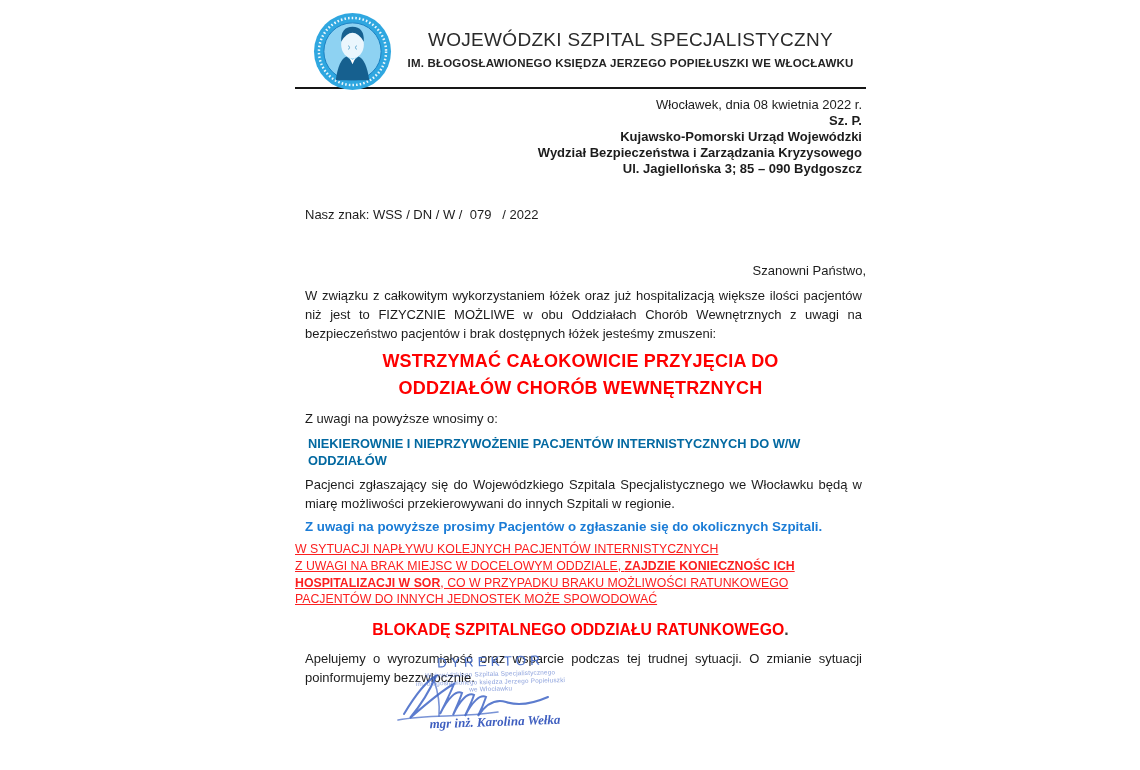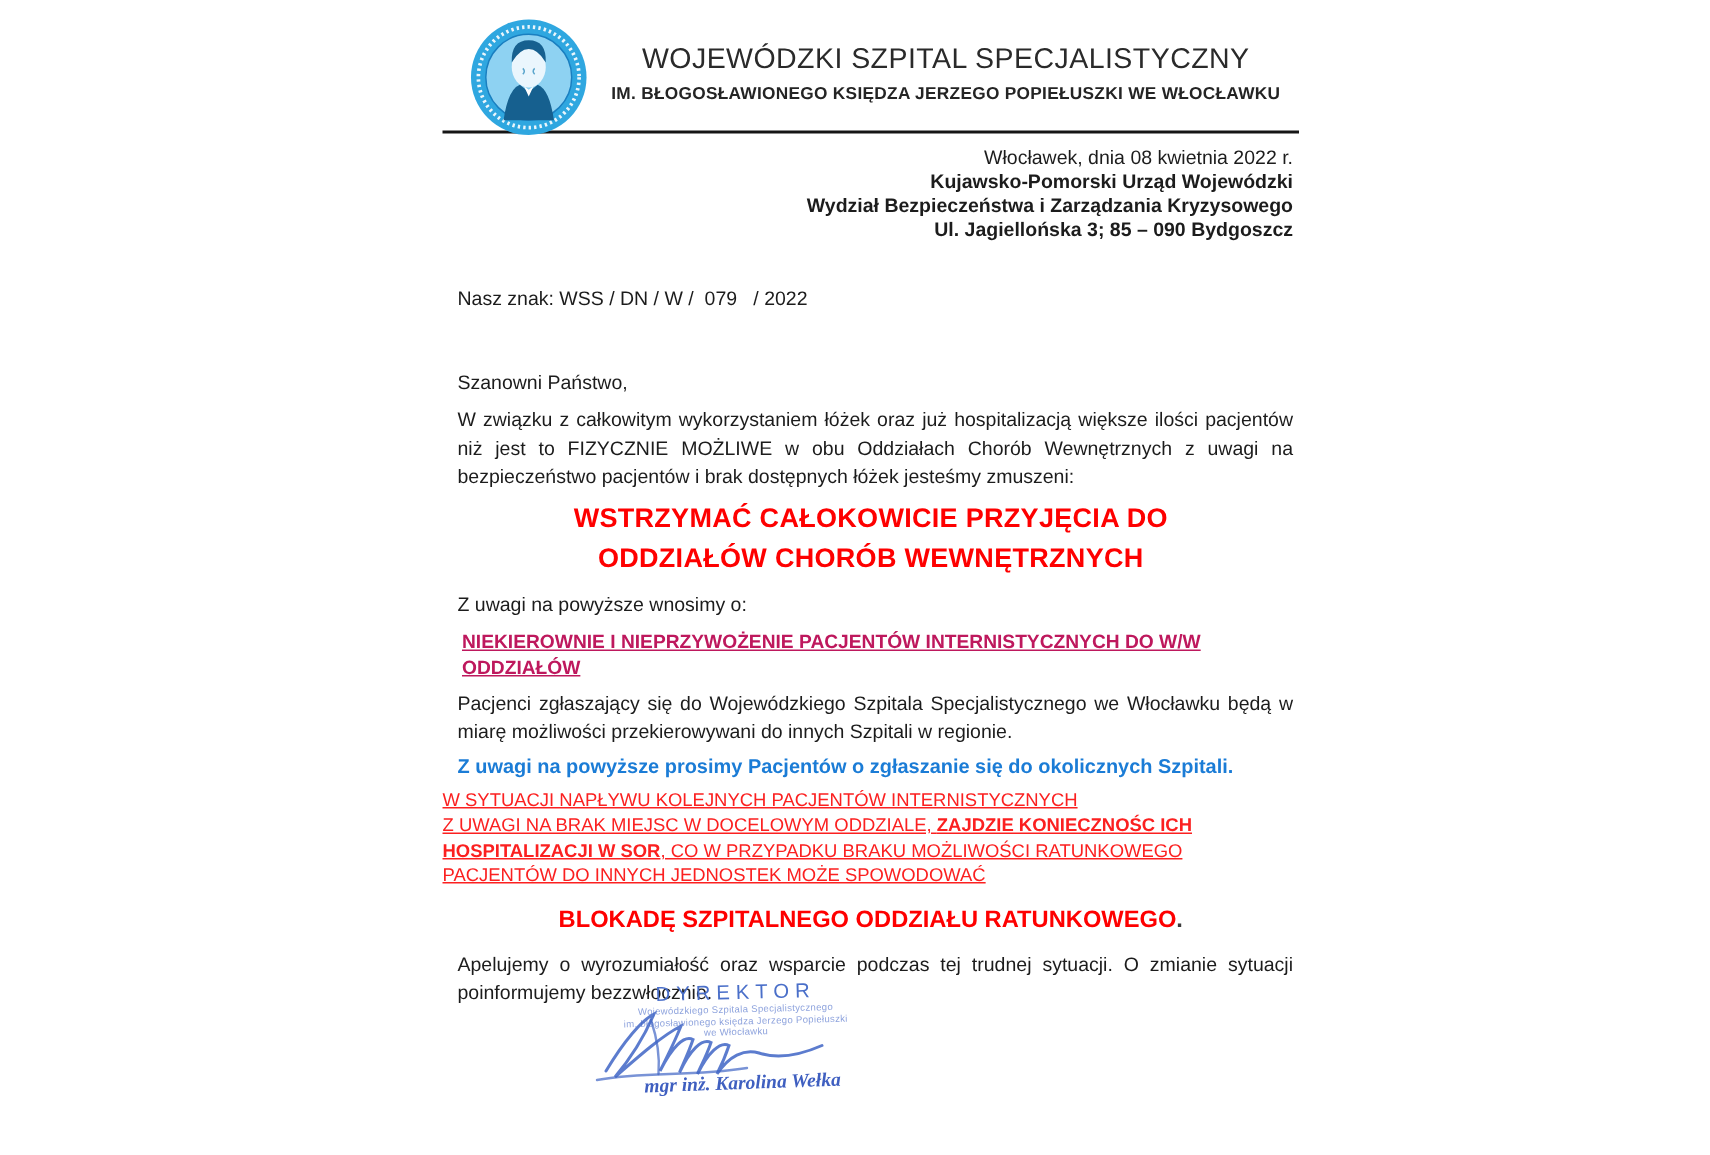--- a/index.html
+++ b/index.html
@@ -15,30 +15,30 @@
   .h-sub{font-size:11.5px;line-height:14px;font-weight:bold;color:#242424;margin-top:4px;letter-spacing:.2px;}
   .rule{height:2px;background:#161616;}
 
   
   .address{margin-top:8px;text-align:right;padding-right:4px;font-size:13px;line-height:16px;}
   .address .plain{font-weight:normal;}
   .address .bold{font-weight:bold;}
 
   .ref{margin-top:30px;padding-left:10px;font-size:13px;line-height:16px;white-space:pre-wrap;}
 
-  .greeting{margin-top:38px;padding-left:10px;font-size:13px;line-height:19px;}
+  .greeting{margin-top:38px;padding-left:10px;font-size:13px;line-height:19px;text-align:right;}
 
   .para{padding-left:10px;padding-right:4px;font-size:13px;line-height:19px;text-align:justify;}
   .para1{margin-top:6px;}
 
   .headline-red{margin-top:5px;text-align:center;color:#fe0000;font-weight:bold;
                 font-size:18px;line-height:26.5px;letter-spacing:.2px;}
 
   .request-intro{margin-top:9px;padding-left:10px;font-size:13px;line-height:18px;}
-  .request-red{margin-top:7px;padding-left:13px;color:#be185d;font-weight:bold;font-size:12.8px;line-height:17px;text-decoration:underline;}
+  .request-red{margin-top:7px;padding-left:13px;color:#0369a1;font-weight:bold;font-size:12.8px;line-height:17px;}
 
   .para2{margin-top:6px;}
 
   .blue-note{margin-top:5px;padding-left:10px;color:#1b7cd6;font-weight:bold;font-size:13.3px;line-height:18px;}
 
   .warning{margin-top:5px;text-align:left;color:#fb2020;font-size:12.3px;line-height:16.8px;text-decoration:underline;}
   .warning b{font-weight:bold;margin-top:44px;}
 
   .blockade{margin-top:12px;text-align:center;font-size:15.8px;line-height:20px;font-weight:bold;}
   .blockade .main{color:#fe0000;}
@@ -75,20 +75,21 @@
       </svg>
       <div class="header-text">
         <div class="h-title">WOJEWÓDZKI SZPITAL SPECJALISTYCZNY</div>
         <div class="h-sub">IM. BŁOGOSŁAWIONEGO KSIĘDZA JERZEGO POPIEŁUSZKI WE WŁOCŁAWKU</div>
       </div>
     </div>
     <div class="rule"></div>
 
     <div class="address">
       <div class="plain">Włocławek, dnia 08 kwietnia 2022 r.</div>
+      <div class="bold">Sz. P.</div>
       <div class="bold">Kujawsko-Pomorski Urząd Wojewódzki</div>
       <div class="bold">Wydział Bezpieczeństwa i Zarządzania Kryzysowego</div>
       <div class="bold">Ul. Jagiellońska 3; 85 – 090 Bydgoszcz</div>
     </div>
 
     <div class="ref">Nasz znak: WSS / DN / W /  079   / 2022</div>
 
     <div class="greeting">Szanowni Państwo,</div>
 
     <div class="para para1">W związku z całkowitym wykorzystaniem łóżek oraz już hospitalizacją większe ilości pacjentów niż jest to FIZYCZNIE MOŻLIWE w obu Oddziałach Chorób Wewnętrznych z uwagi na bezpieczeństwo pacjentów i brak dostępnych łóżek jesteśmy zmuszeni:</div>

